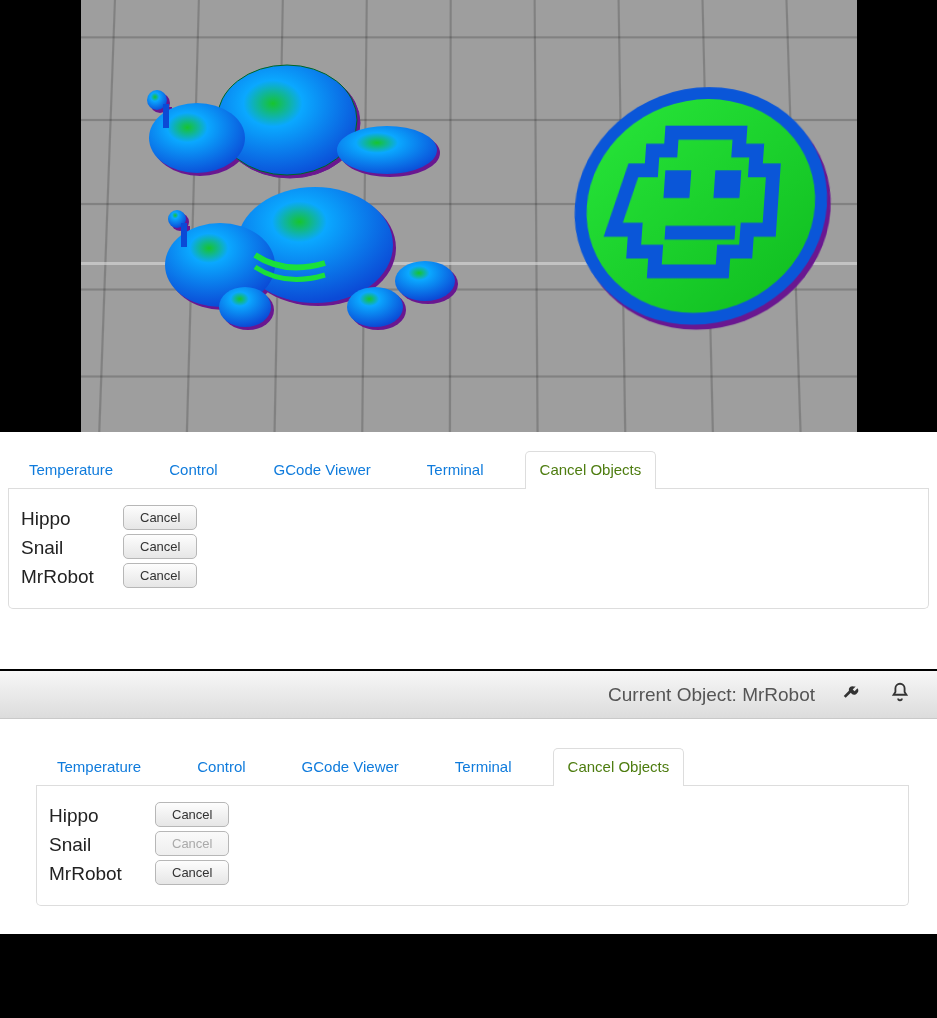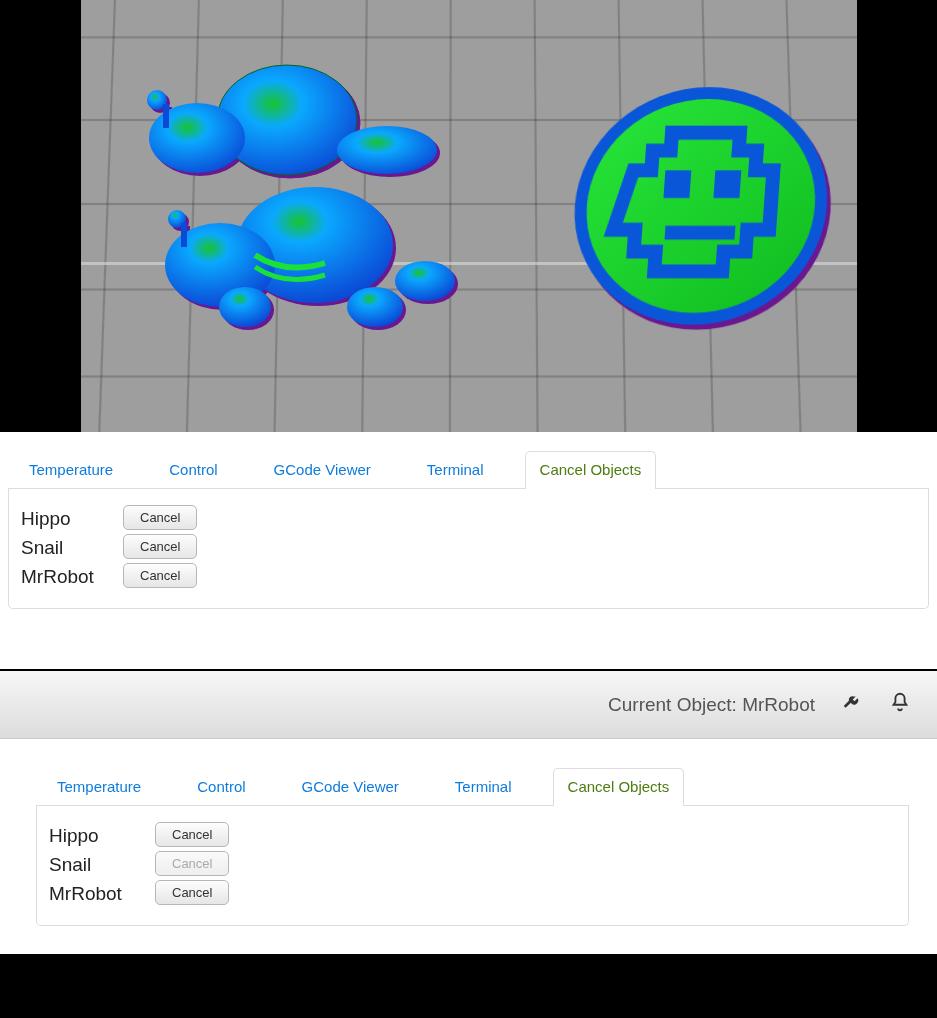--- a/index.html
+++ b/index.html
@@ -118,21 +118,21 @@
   
   .gap { height: 44px; background:#fff; }
   
   
   .section2 {
     background:#fff;
     border-top: 2px solid #000;
     padding: 0 0 20px 0;
   }
   .toolbar {
-    height: 68px;
+    height: 48px;
     background: linear-gradient(#f7f7f7,#dcdcdc);
     border-bottom: 1px solid #c9c9c9;
     display:flex;
     align-items:center;
     justify-content:flex-end;
     padding: 0 26px;
     gap: 26px;
     color:#555;
     font-size:19px;
   }

